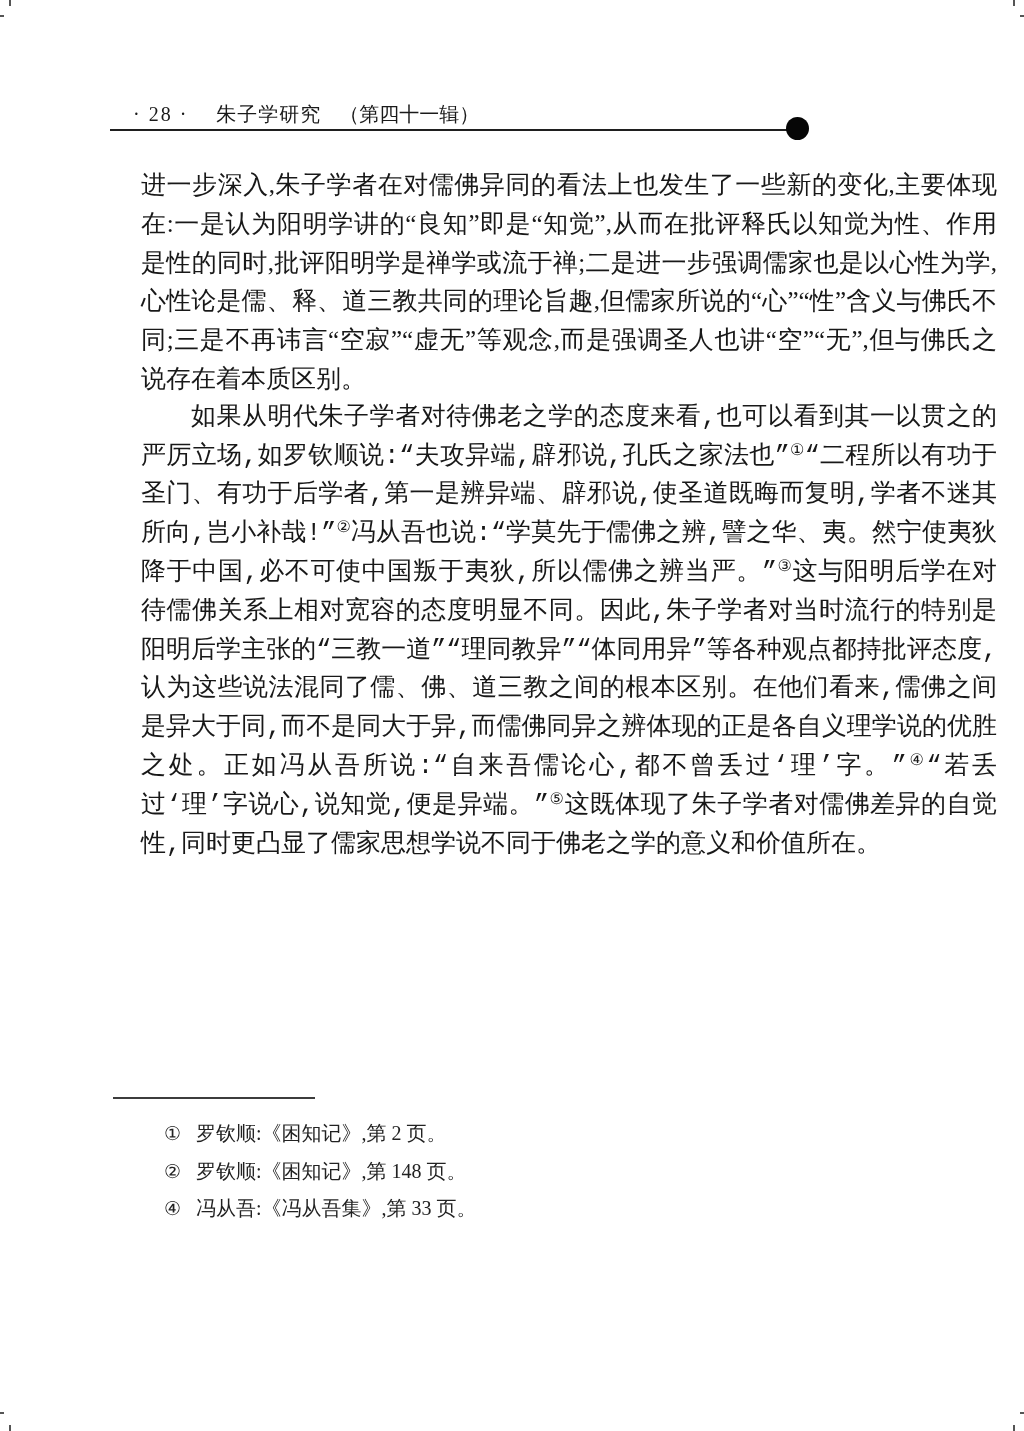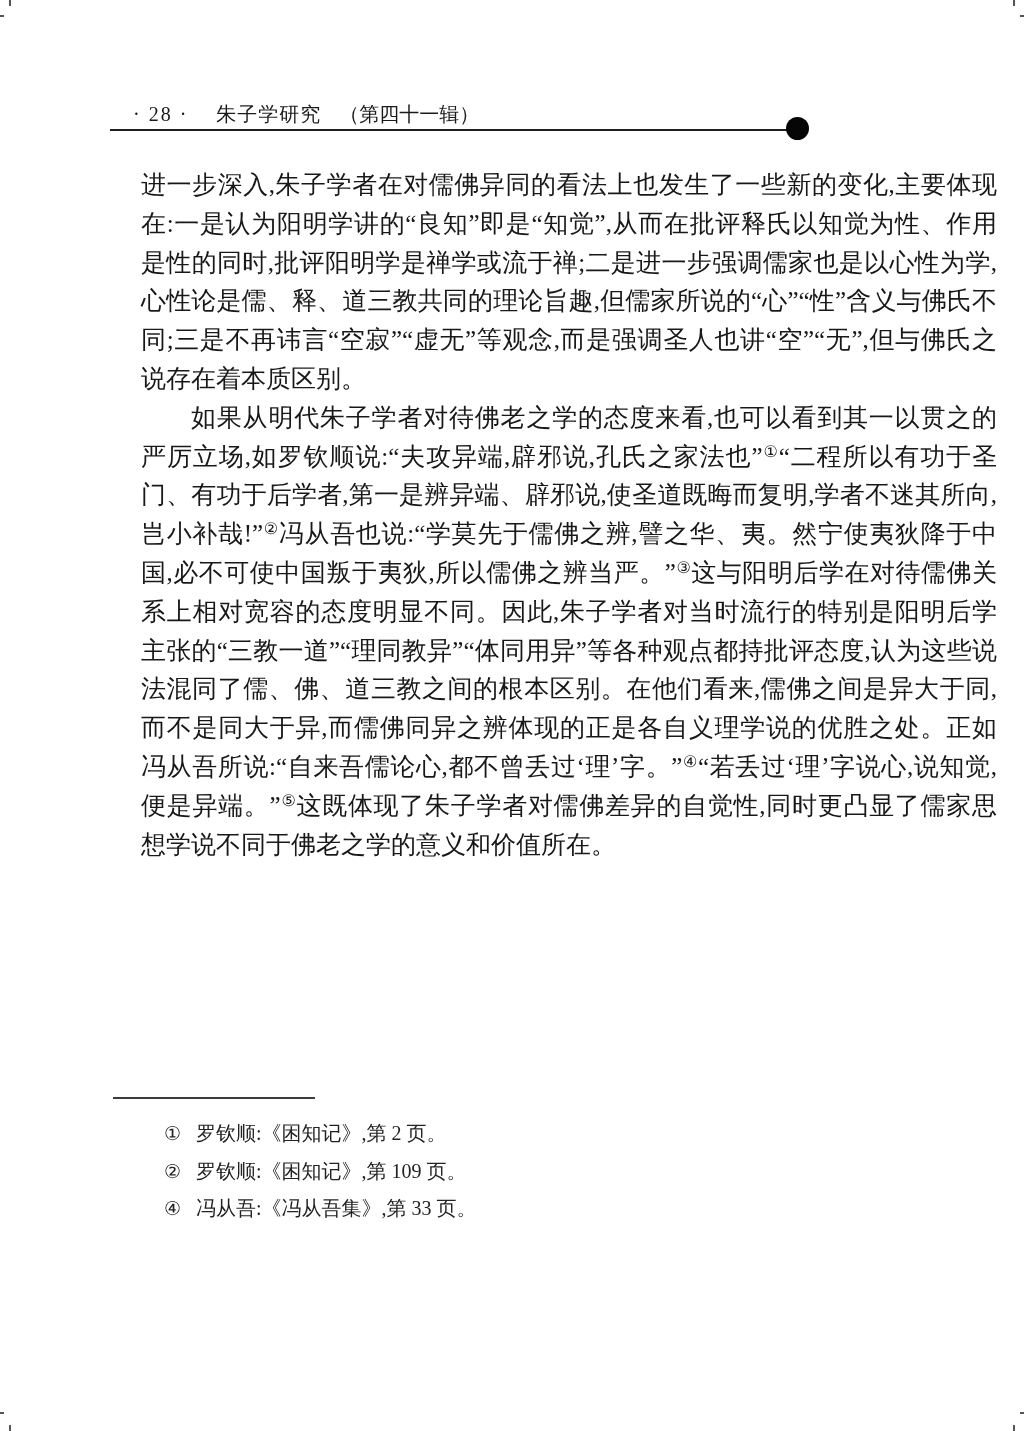--- a/index.html
+++ b/index.html
@@ -49,21 +49,21 @@
     left: 113px;
     top: 166px;
     width: 856px;
     font-size: 25px;
     line-height: 38.8px;
     text-align: justify;
     color: #181818;
     margin-left: 28px;
   }
   .para { margin: 0; padding: 0; }
-  .para.indent { text-indent: 2em; }
+  .para.indent { text-indent: 2em; font-family: Liberation Mono, monospace; }
   sup.fnref {
     font-size: 16px;
     line-height: 0;
     vertical-align: 8px;
   }
 
   
   .fn-rule {
     position: absolute;
     left: 113px;
@@ -115,18 +115,18 @@
 
   <main class="body-text">
       <p class="para">进一步深入,朱子学者在对儒佛异同的看法上也发生了一些新的变化,主要体现在:一是认为阳明学讲的“良知”即是“知觉”,从而在批评释氏以知觉为性、作用是性的同时,批评阳明学是禅学或流于禅;二是进一步强调儒家也是以心性为学,心性论是儒、释、道三教共同的理论旨趣,但儒家所说的“心”“性”含义与佛氏不同;三是不再讳言“空寂”“虚无”等观念,而是强调圣人也讲“空”“无”,但与佛氏之说存在着本质区别。</p>
       <p class="para indent">如果从明代朱子学者对待佛老之学的态度来看,也可以看到其一以贯之的严厉立场,如罗钦顺说:“夫攻异端,辟邪说,孔氏之家法也”<sup class="fnref">①</sup>“二程所以有功于圣门、有功于后学者,第一是辨异端、辟邪说,使圣道既晦而复明,学者不迷其所向,岂小补哉!”<sup class="fnref">②</sup>冯从吾也说:“学莫先于儒佛之辨,譬之华、夷。然宁使夷狄降于中国,必不可使中国叛于夷狄,所以儒佛之辨当严。”<sup class="fnref">③</sup>这与阳明后学在对待儒佛关系上相对宽容的态度明显不同。因此,朱子学者对当时流行的特别是阳明后学主张的“三教一道”“理同教异”“体同用异”等各种观点都持批评态度,认为这些说法混同了儒、佛、道三教之间的根本区别。在他们看来,儒佛之间是异大于同,而不是同大于异,而儒佛同异之辨体现的正是各自义理学说的优胜之处。正如冯从吾所说:“自来吾儒论心,都不曾丢过‘理’字。”<sup class="fnref">④</sup>“若丢过‘理’字说心,说知觉,便是异端。”<sup class="fnref">⑤</sup>这既体现了朱子学者对儒佛差异的自觉性,同时更凸显了儒家思想学说不同于佛老之学的意义和价值所在。</p>
     </main>
 
   <footer>
     <div class="fn-rule"></div>
     <ol class="fn-list">
         <li class="fn-item"><span class="fn-marker">①</span><span class="fn-text">罗钦顺:《困知记》,第 2 页。</span></li>
-        <li class="fn-item"><span class="fn-marker">②</span><span class="fn-text">罗钦顺:《困知记》,第 109 页。</span></li>
+        <li class="fn-item"><span class="fn-marker">②</span><span class="fn-text">罗钦顺:《困知记》,第 148 页。</span></li>
         <li class="fn-item"><span class="fn-marker">④</span><span class="fn-text">冯从吾:《冯从吾集》,第 33 页。</span></li>
       </ol>
   </footer>
 
 </div>
 
 </body></html>

